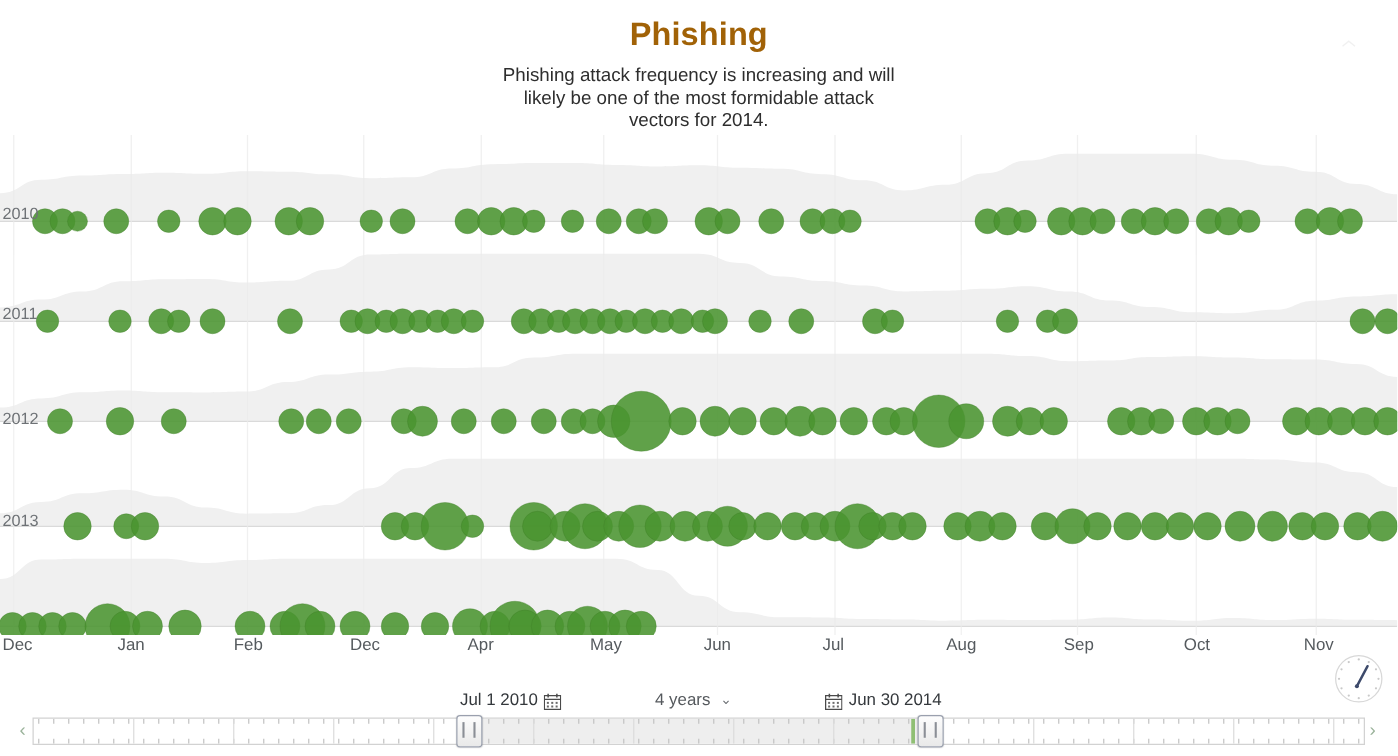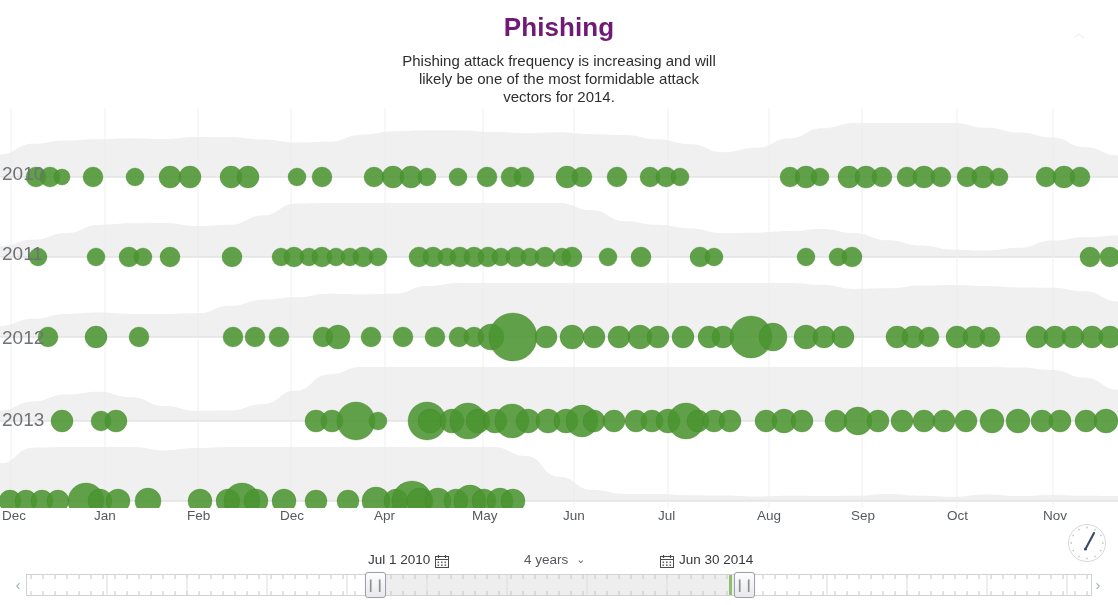--- a/index.html
+++ b/index.html
@@ -9,39 +9,39 @@
     font-family:"Liberation Sans", sans-serif;
     color:#3a3a3a;
     overflow:hidden;
     position:relative;
   }
   #root{position:absolute;inset:0;}
 
   
   .header{position:absolute;left:0;top:0;width:1118px;text-align:center;}
   .title{
-    font-size:26px;line-height:30px;font-weight:700;color:#701a75;
+    font-size:26px;line-height:30px;font-weight:700;color:#a16207;
     margin:0;padding-top:12px;letter-spacing:.1px;
   }
   .subtitle{
     font-size:15px;line-height:18px;color:#2e2e2e;
     margin:10px auto 0;width:320px;font-weight:400;
   }
 
   
   .plot{position:absolute;left:0;top:108px;width:1118px;height:400px;}
   .plot svg{display:block;}
 
   .axis-labels{position:absolute;left:0;top:508px;width:1010px;height:30px;}
   .axis-label{
     position:absolute;top:0;font-size:13.5px;color:#555a5e;
     white-space:nowrap;
   }
   .year-label{
-    position:absolute;font-size:19px;color:#6e7276;white-space:nowrap;
+    position:absolute;font-size:13px;color:#6e7276;white-space:nowrap;
     left:2px;
   }
 
   
   .dial{position:absolute;left:1066px;top:522px;width:42px;height:42px;}
 
   
   .controls{
     position:absolute;left:0;top:548px;width:1118px;height:26px;
     font-size:13.5px;color:#34383c;

